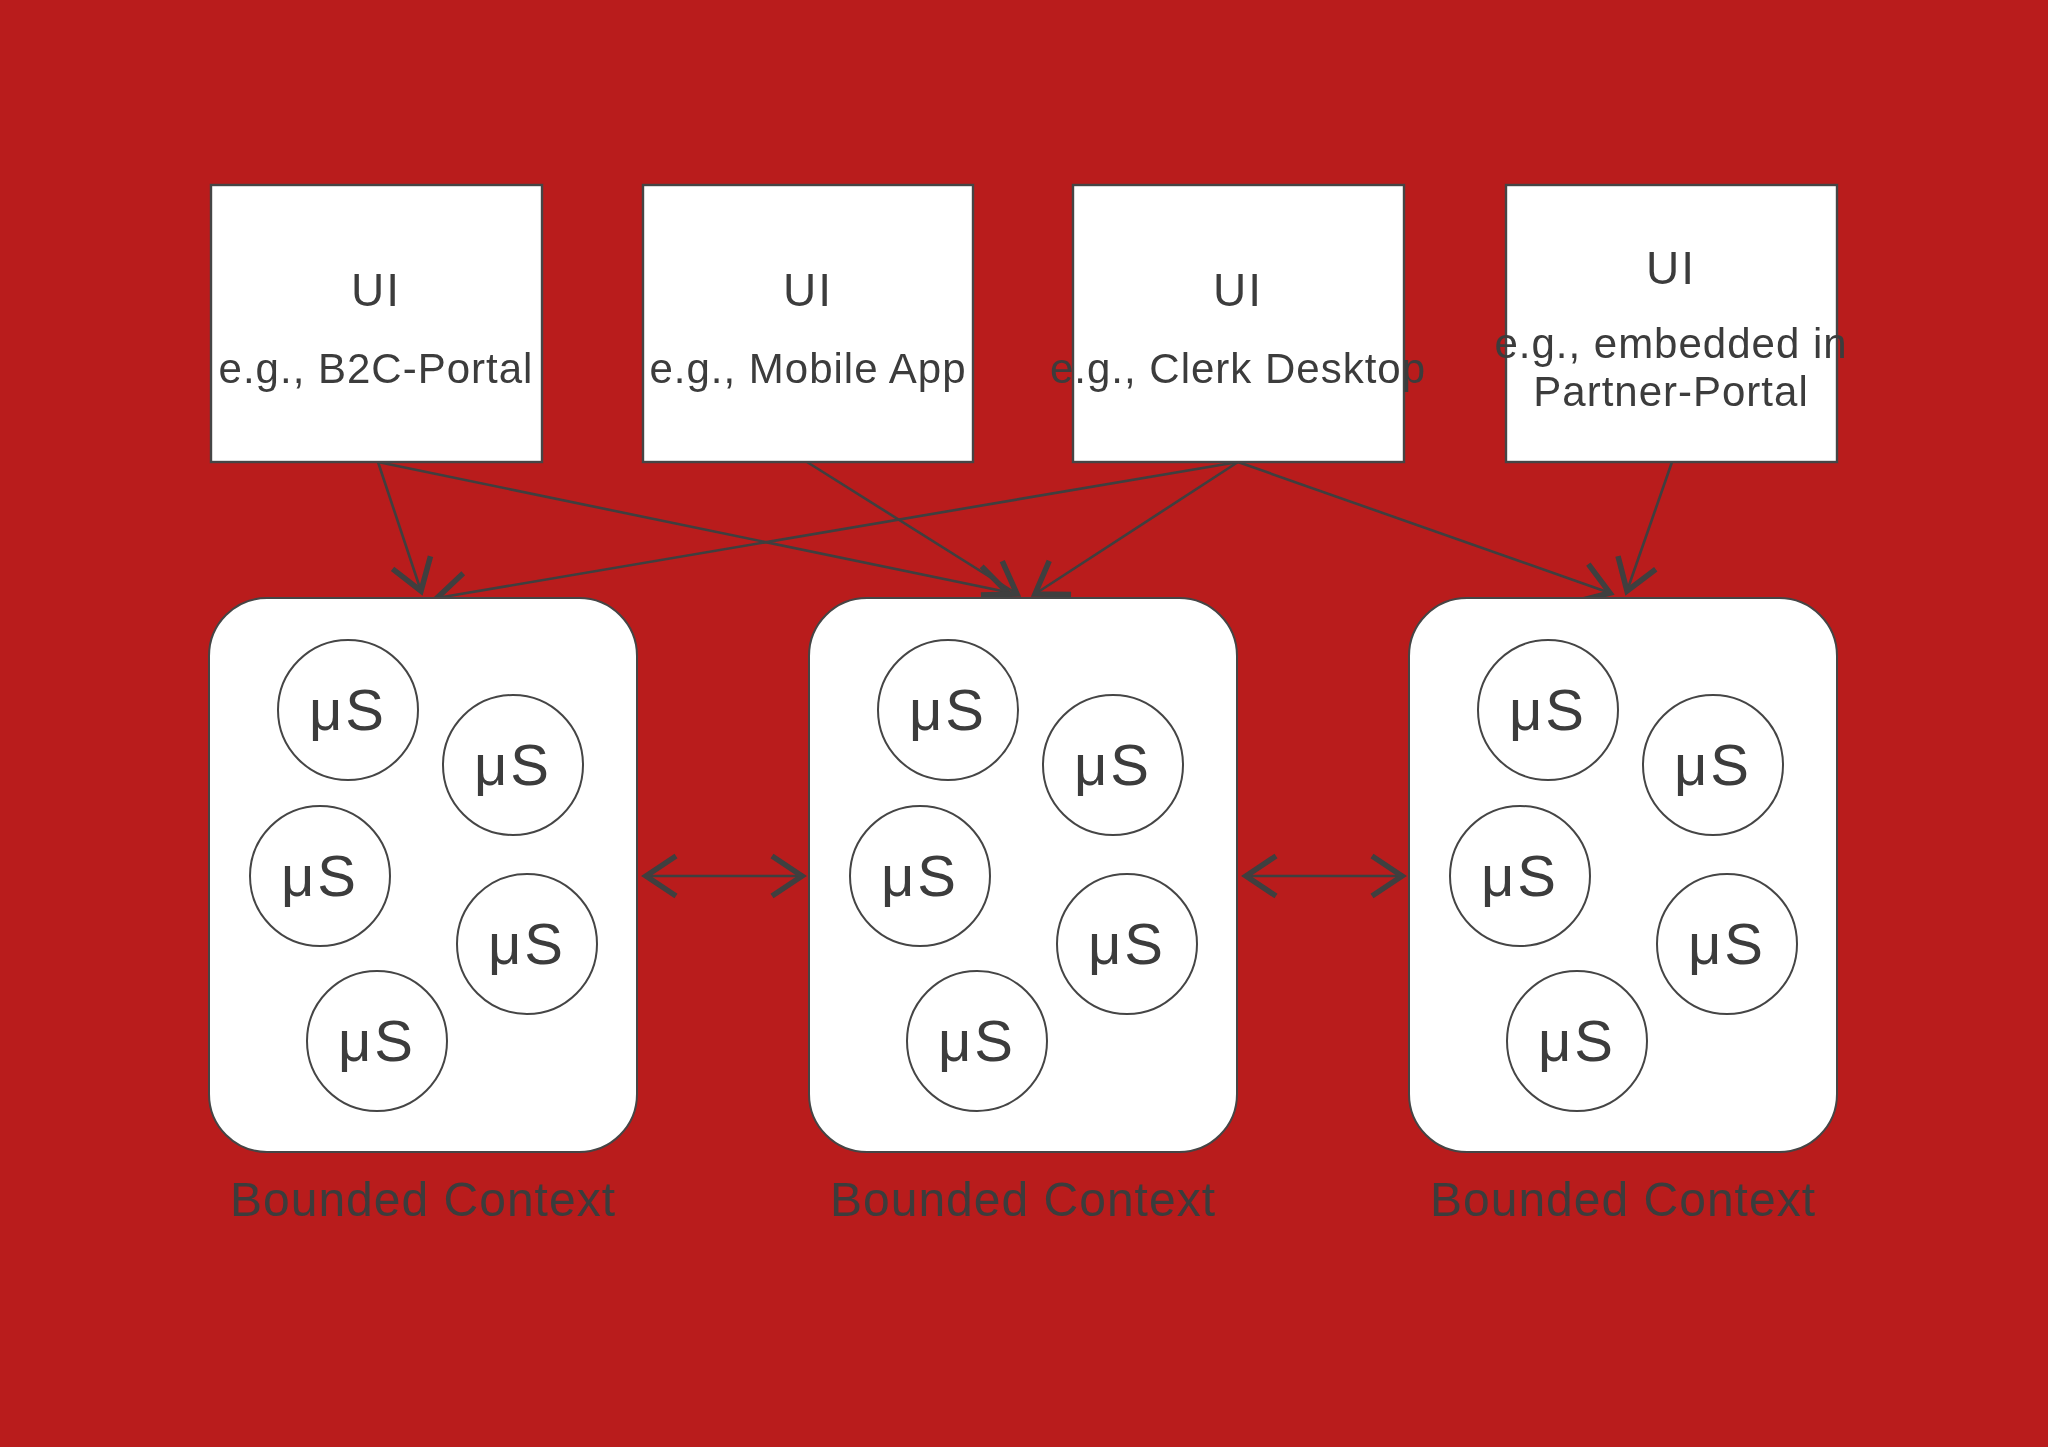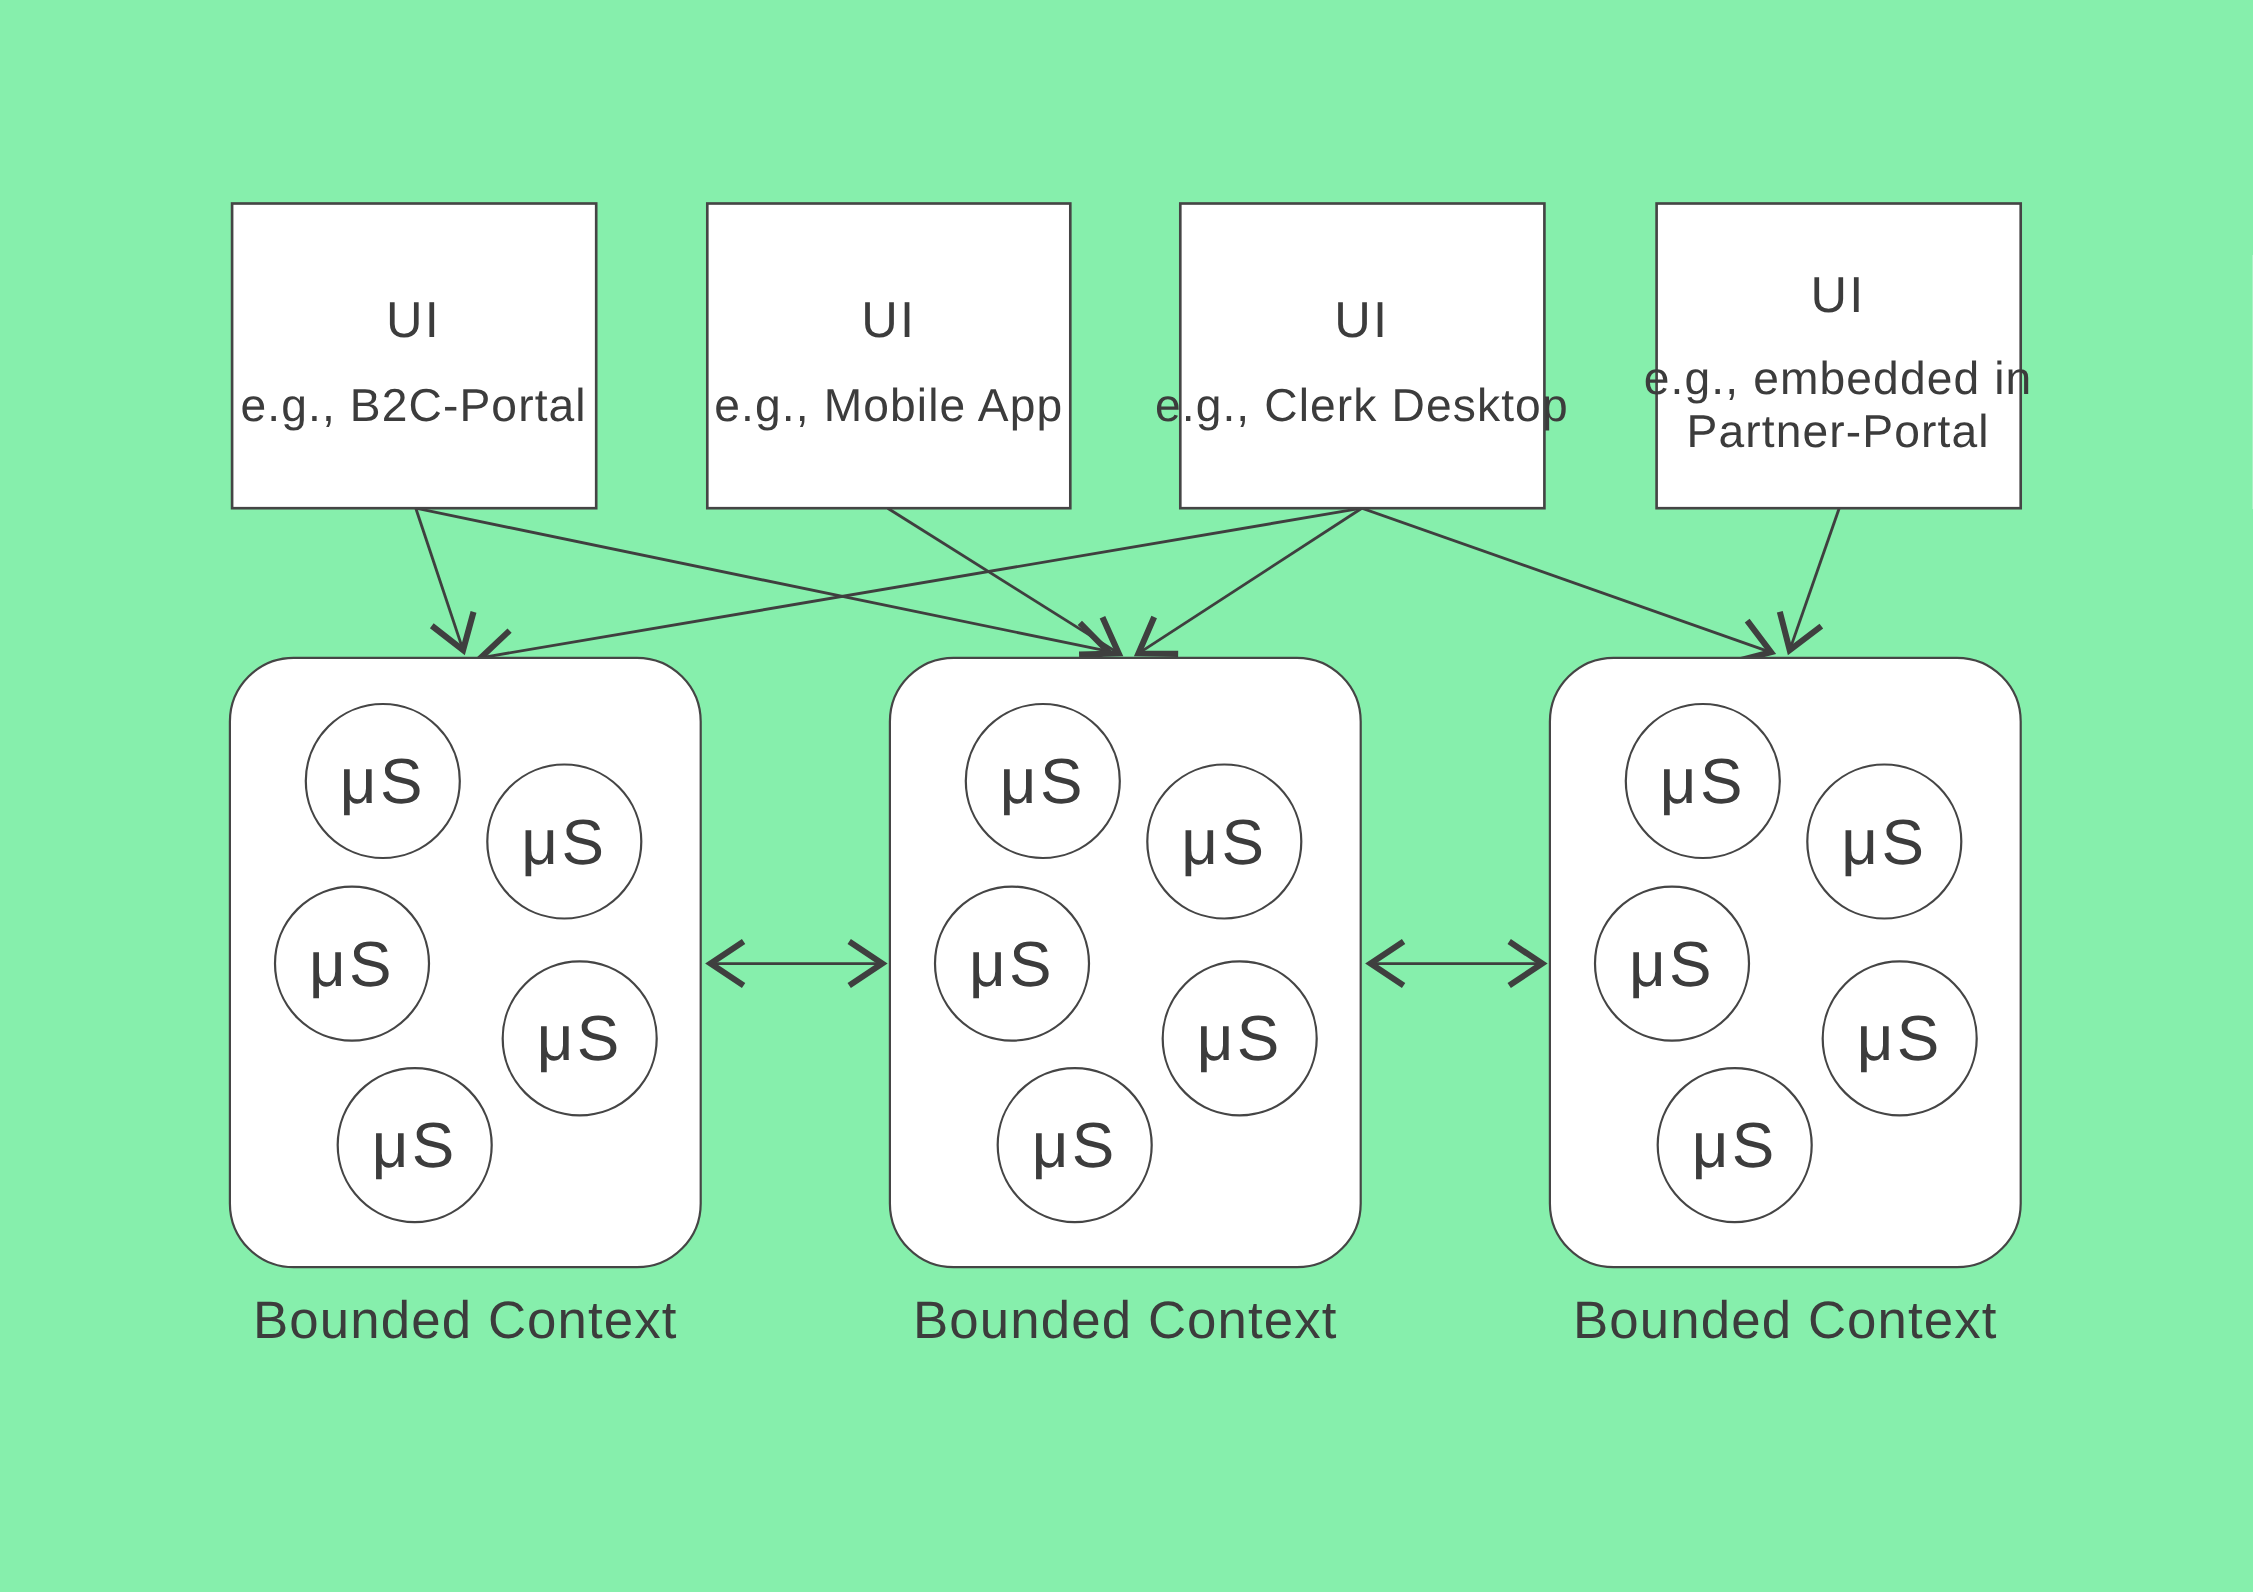--- a/index.html
+++ b/index.html
@@ -1,16 +1,16 @@
 <!DOCTYPE html>
 <html><head>
 <meta charset="utf-8">
 <style>
   html, body { margin: 0; padding: 0; background: #ffffff; }
-  .stage { width: 2048px; height: 1447px; background: #86efac; }
+  .stage { width: 2048px; height: 1447px; background: #b91c1c; }
   svg { display: block; }
   text {
     font-family: "Liberation Sans", "DejaVu Sans", sans-serif;
     fill: #3c3c3c;
     font-weight: 300;
   }
   .ui-title    { font-size: 46px; letter-spacing: 2px; }
   .ui-sub      { font-size: 42px; letter-spacing: 1px; }
   .bc-label    { font-size: 48px; letter-spacing: 1px; }
   .ms-label    { font-size: 58px; letter-spacing: 3px; }

